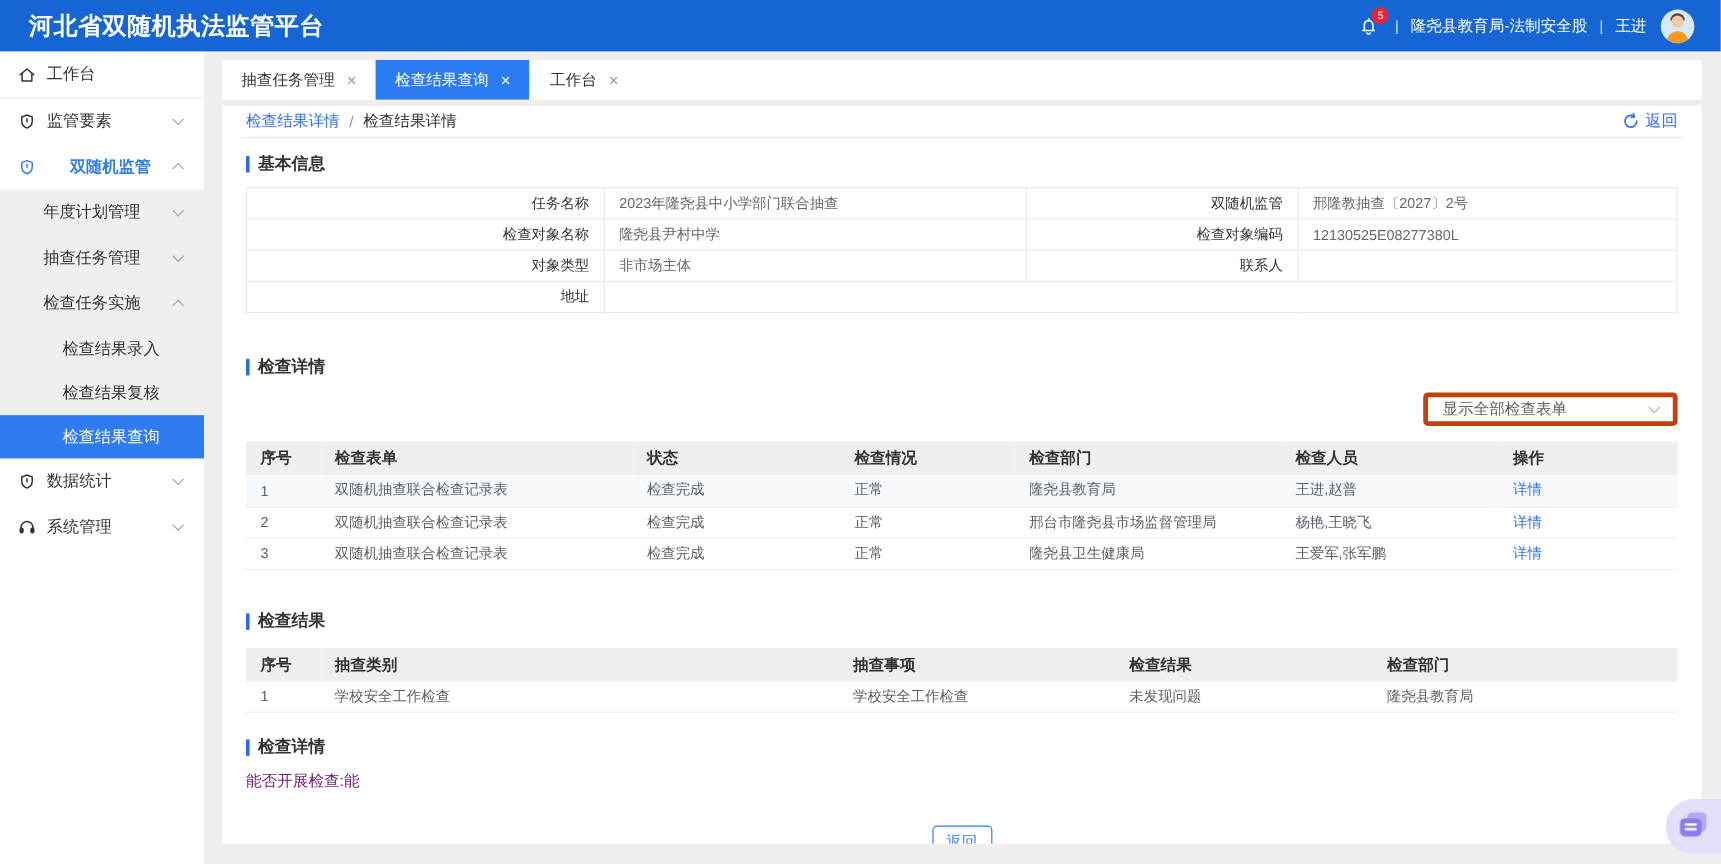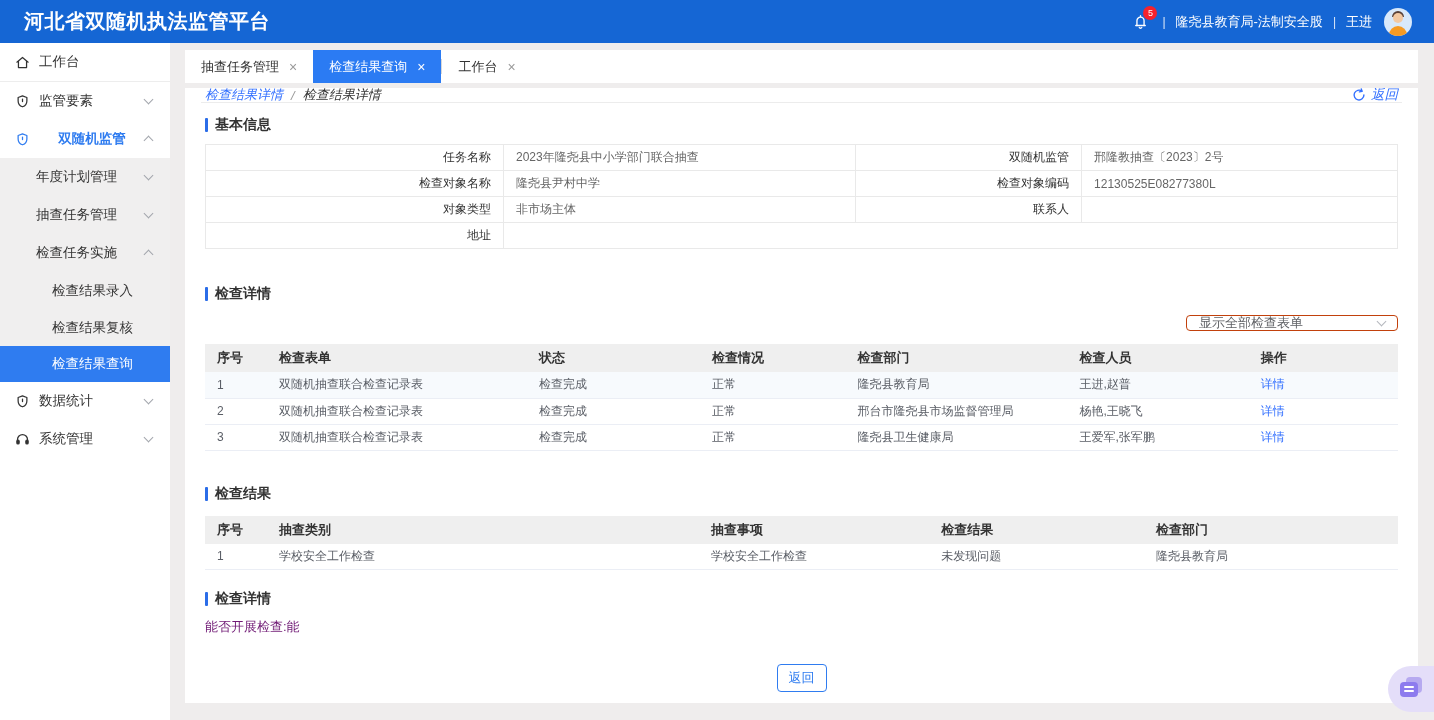--- a/index.html
+++ b/index.html
@@ -43,21 +43,21 @@
   .main { flex:1; min-width:0; background:#efeded; padding:7px 16px 17px 15px; display:flex; flex-direction:column; }
   .tabbar { height:33px; background:#fff; display:flex; align-items:stretch; flex:0 0 auto; font-size:13px; }
   .tab { display:flex; align-items:center; gap:10px; padding:0 16px; color:#333; cursor:pointer; }
   .tab .tab-x { color:#9a9a9a; font-size:14px; }
   .tab.active { background:#2b7bf3; color:#fff; }
   .tab.active .tab-x { color:#fff; }
   .tab-vsep { width:1px; height:15px; background:#d8d8d8; align-self:center; }
 
   .card { margin-top:5px; flex:1; background:#fff; padding:0 20px; overflow:hidden; }
 
-  .crumb-row { height:15px; display:flex; align-items:center; font-size:13px; border-bottom:1px solid #ececec; margin:0 -4px; padding:0 4px;font-style:italic; }
+  .crumb-row { height:27px; display:flex; align-items:center; font-size:13px; border-bottom:1px solid #ececec; margin:0 -4px; padding:0 4px; }
   .crumb-link { color:#3370ff; cursor:pointer; text-decoration:none; }
   .crumb-sep { color:#999; margin:0 8px; }
   .crumb-cur { color:#333; }
   .spacer { flex:1; }
   .back-link { display:flex; align-items:center; gap:5px; color:#3370ff; font-size:13.5px; cursor:pointer; text-decoration:none; }
 
   .section-title { display:flex; align-items:center; font-size:14px; font-weight:bold; color:#333; }
   .section-title .bar { width:3px; height:14px; background:#2b6de8; margin-right:7px; border-radius:1px; }
   .st-1 { margin-top:13px; }
   .st-2 { margin-top:36px; }
@@ -67,21 +67,21 @@
   
   .info-table { width:100%; border-collapse:collapse; margin-top:10px; font-size:12px; table-layout:fixed; }
   .info-table td { border:1px solid #e9e9e9; height:26px; padding:0 12px; }
   .info-table td.lbl { text-align:right; color:#333; background:#fff; width:25%; }
   .info-table td.lbl2 { text-align:right; color:#333; width:19%; }
   .info-table td.val { color:#666; width:29.5%; }
   .info-table td.val2 { color:#666; width:26.5%; }
 
   
   .filter-row { display:flex; justify-content:flex-end; margin-top:12px; }
-  .select-box { width:212px; height:16px; border:1px solid #c2410c; border-radius:4px; display:flex; align-items:center; padding:0 12px; font-size:13px; color:#606266; cursor:pointer; }
+  .select-box { width:212px; height:28px; border:4px solid #c2410c; border-radius:4px; display:flex; align-items:center; padding:0 12px; font-size:13px; color:#606266; cursor:pointer; }
   .select-box .s-text { flex:1; }
   .select-box .chev { border-color:#b4b7bd; }
 
   
   .data-table { width:100%; border-collapse:collapse; font-size:12px; margin-top:13px; table-layout:fixed; }
   .data-table th { background:#efefef; height:28px; text-align:left; padding:0 12px; font-size:13px; color:#333; font-weight:bold; }
   .data-table td { height:26px; padding:0 12px; color:#5a5e66; border-bottom:1px solid #ebeef5; }
   .data-table.striped tbody tr:first-child { background:#f7fafd; }
   .detail-link { color:#3370ff; cursor:pointer; text-decoration:none; }
   .t1 .c-seq{width:5.2%} .t1 .c-form{width:21.8%} .t1 .c-status{width:14.5%} .t1 .c-sit{width:12.2%} .t1 .c-dept{width:18.6%} .t1 .c-insp{width:15.2%} .t1 .c-act{width:12.5%}
@@ -232,21 +232,21 @@
         <div class="section-title st-1">
           <span class="bar"></span>
           <span>基本信息</span>
         </div>
         <table class="info-table">
           <tbody>
             <tr>
               <td class="lbl">任务名称</td>
               <td class="val">2023年隆尧县中小学部门联合抽查</td>
               <td class="lbl2">双随机监管</td>
-              <td class="val2">邢隆教抽查〔2023〕2号</td>
+              <td class="val2">邢隆教抽查〔2027〕2号</td>
             </tr>
             <tr>
               <td class="lbl">检查对象名称</td>
               <td class="val">隆尧县尹村中学</td>
               <td class="lbl2">检查对象编码</td>
               <td class="val2">12130525E08277380L</td>
             </tr>
             <tr>
               <td class="lbl">对象类型</td>
               <td class="val">非市场主体</td>

